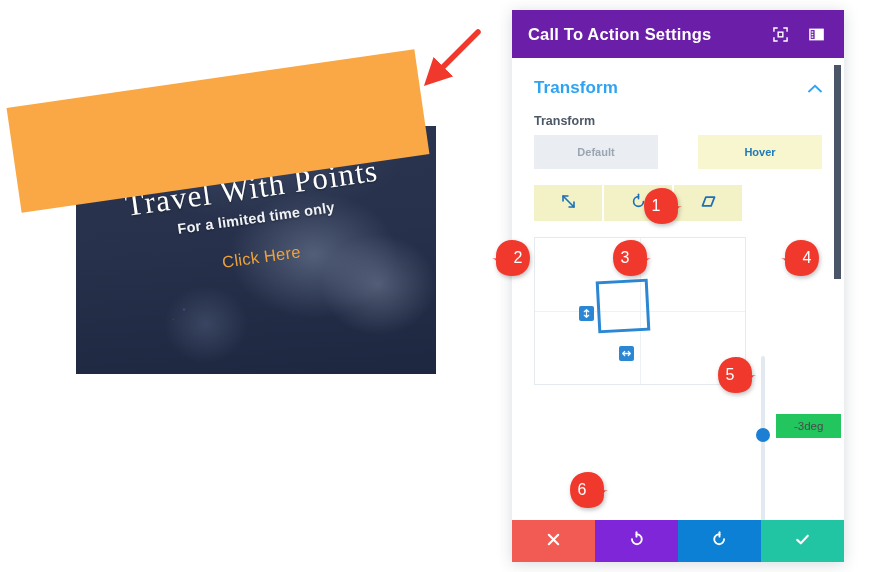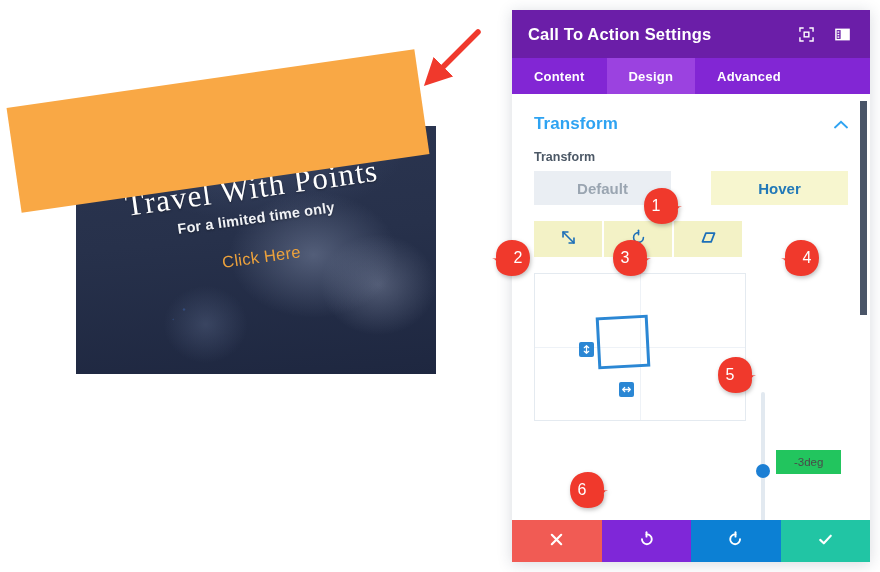--- a/index.html
+++ b/index.html
@@ -72,21 +72,21 @@
     background: #f9a845;
     transform: rotate(-8.2deg);
     transform-origin: 50% 50%;
   }
 
   .arrow-pointer { position: absolute; left: 410px; top: 24px; width: 80px; height: 82px; }
 
   
   #settings-modal {
     position: absolute; left: 512px; top: 10px;
-    width: 358px; height: 552px;
+    width: 332px; height: 552px;
     background: #ffffff;
     box-shadow: 0 2px 14px rgba(40,50,80,.18);
     display: flex; flex-direction: column;
     overflow: hidden;
   }
   .modal-header {
     height: 48px; flex: none;
     background: #6b1ea8;
     display: flex; align-items: center;
     padding: 0 16px;
@@ -116,21 +116,21 @@
   .chevron { color: #2ea3f2; }
 
   .field-label {
     padding: 16px 22px 7px 22px;
     font-size: 12.5px; font-weight: bold; color: #4c5866;
   }
 
   .toggle-row { margin: 0 22px; display: flex; height: 34px; }
   .toggle-half {
     flex: 1; display: flex; align-items: center; justify-content: center;
-    font-size: 15px; font-weight: bold; text-align: center;
+    font-size: 11px; font-weight: bold; text-align: center;
   }
   .toggle-half.off { background: #eaeef3; color: #9aa5b1; }
   .toggle-half.on { background: #f7f6cf; color: #2279b8; margin-left: 40px; }
 
   .icon-row { margin: 16px 22px 0 22px; display: flex; gap: 2px; }
   .icon-btn {
     width: 68px; height: 36px;
     display: flex; align-items: center; justify-content: center;
     background: #eef2f6;
   }
@@ -249,25 +249,20 @@
         <svg width="15" height="15" viewBox="0 0 16 16">
           <rect x="1" y="2.5" width="14" height="11" fill="none" stroke="#fff" stroke-width="1.6"></rect>
           <rect x="6" y="2.5" width="9" height="11" fill="#fff"></rect>
           <rect x="2.6" y="4.6" width="2" height="1.5" fill="#fff"></rect>
           <rect x="2.6" y="7.3" width="2" height="1.5" fill="#fff"></rect>
           <rect x="2.6" y="10" width="2" height="1.5" fill="#fff"></rect>
         </svg>
       </div>
     </div>
 
-    <div class="tabs-bar">
-      <div class="tab">Content</div>
-      <div class="tab active">Design</div>
-      <div class="tab">Advanced</div>
-    </div>
 
     <div class="modal-body">
 
       <div class="section-head">
         <div class="section-title">Transform</div>
         <span class="chevron">
           <svg width="14" height="9" viewBox="0 0 14 9">
             <path d="M1,7.5 L7,1.8 L13,7.5" fill="none" stroke="#2ea3f2" stroke-width="1.8" stroke-linecap="round"></path>
           </svg>
         </span>

